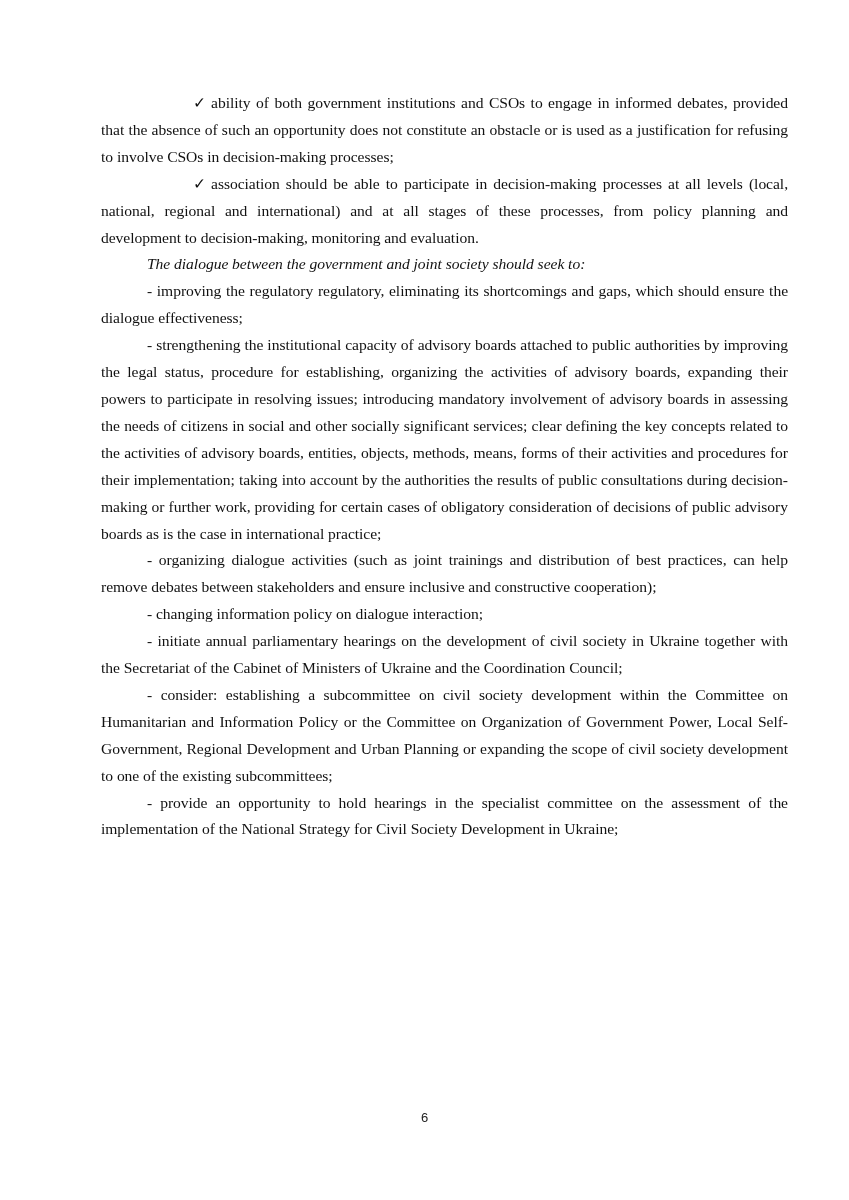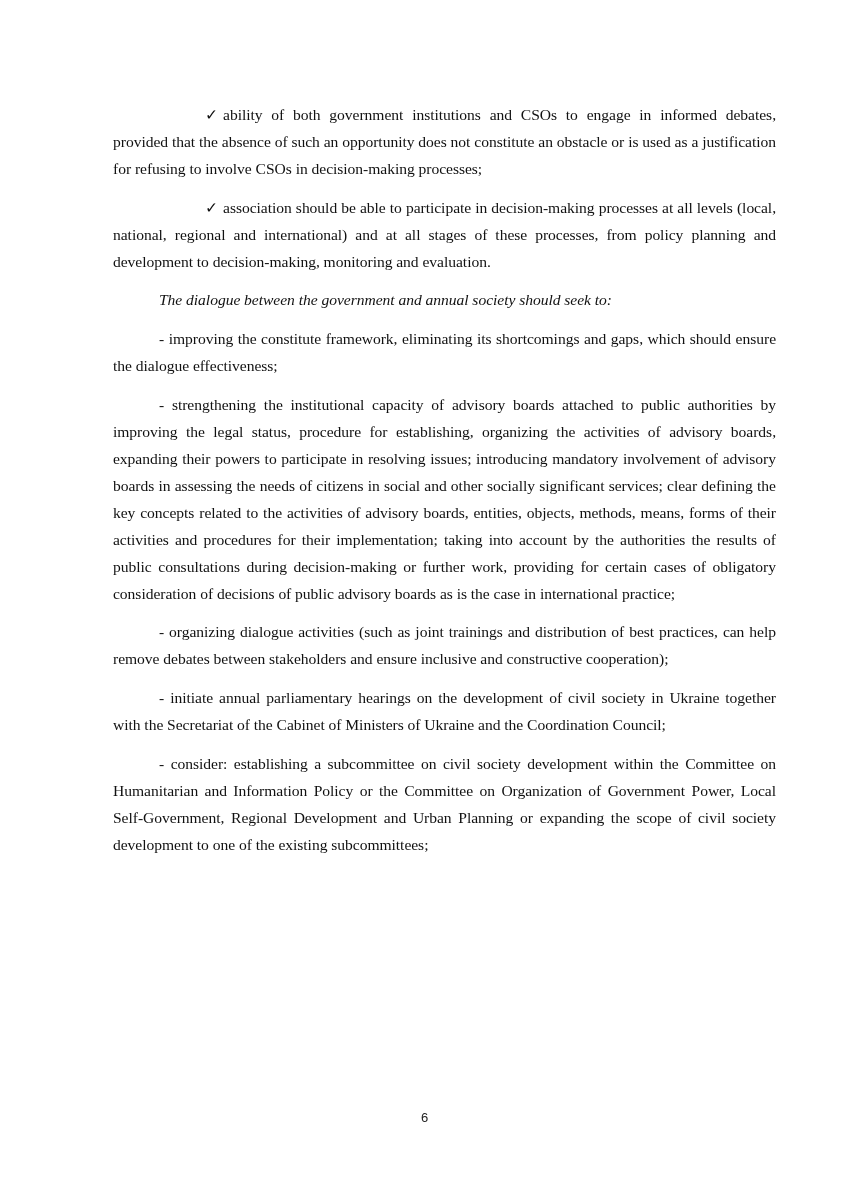--- a/index.html
+++ b/index.html
@@ -17,21 +17,21 @@
       position: absolute;
       left: 101px;
       top: 90px;
       width: 687px;
       font-family: "Liberation Serif", "DejaVu Serif", serif;
       font-size: 15.6px;
       line-height: 26.9px;
       color: #111111;
     }
     .para {
-      margin: 12px;
+      margin: 0;
       text-align: justify;
       text-indent: 46px;
       letter-spacing: -0.05px;
     }
     .para.italic {
       font-style: italic;
     }
     .check {
       display: inline-block;
       margin-right: 5px;
@@ -46,21 +46,23 @@
       font-size: 13px;
       color: #222222;
     }
   </style>
 </head>
 <body>
 
 <div class="page">
   <p class="para"><span class="check">✓</span><span>ability of both government institutions and CSOs to engage in informed debates, provided that the absence of such an opportunity does not constitute an obstacle or is used as a justification for refusing to involve CSOs in decision-making processes;</span></p>
   <p class="para"><span class="check">✓</span><span>association should be able to participate in decision-making processes at all levels (local, national, regional and international) and at all stages of these processes, from policy planning and development to decision-making, monitoring and evaluation.</span></p>
-  <p class="para italic">The dialogue between the government and annual society should seek to:</p>
-  <p class="para">- improving the constitute framework, eliminating its shortcomings and gaps, which should ensure the dialogue effectiveness;</p>
+  <p class="para italic">The dialogue between the government and joint society should seek to:</p>
+  <p class="para">- improving the regulatory regulatory, eliminating its shortcomings and gaps, which should ensure the dialogue effectiveness;</p>
   <p class="para">- strengthening the institutional capacity of advisory boards attached to public authorities by improving the legal status, procedure for establishing, organizing the activities of advisory boards, expanding their powers to participate in resolving issues; introducing mandatory involvement of advisory boards in assessing the needs of citizens in social and other socially significant services; clear defining the key concepts related to the activities of advisory boards, entities, objects, methods, means, forms of their activities and procedures for their implementation; taking into account by the authorities the results of public consultations during decision-making or further work, providing for certain cases of obligatory consideration of decisions of public advisory boards as is the case in international practice;</p>
   <p class="para">- organizing dialogue activities (such as joint trainings and distribution of best practices, can help remove debates between stakeholders and ensure inclusive and constructive cooperation);</p>
+  <p class="para">- changing information policy on dialogue interaction;</p>
   <p class="para">- initiate annual parliamentary hearings on the development of civil society in Ukraine together with the Secretariat of the Cabinet of Ministers of Ukraine and the Coordination Council;</p>
   <p class="para">- consider: establishing a subcommittee on civil society development within the Committee on Humanitarian and Information Policy or the Committee on Organization of Government Power, Local Self-Government, Regional Development and Urban Planning or expanding the scope of civil society development to one of the existing subcommittees;</p>
+  <p class="para">- provide an opportunity to hold hearings in the specialist committee on the assessment of the implementation of the National Strategy for Civil Society Development in Ukraine;</p>
 </div>
 
 <div class="page-number">6</div>
 
 </body></html>

